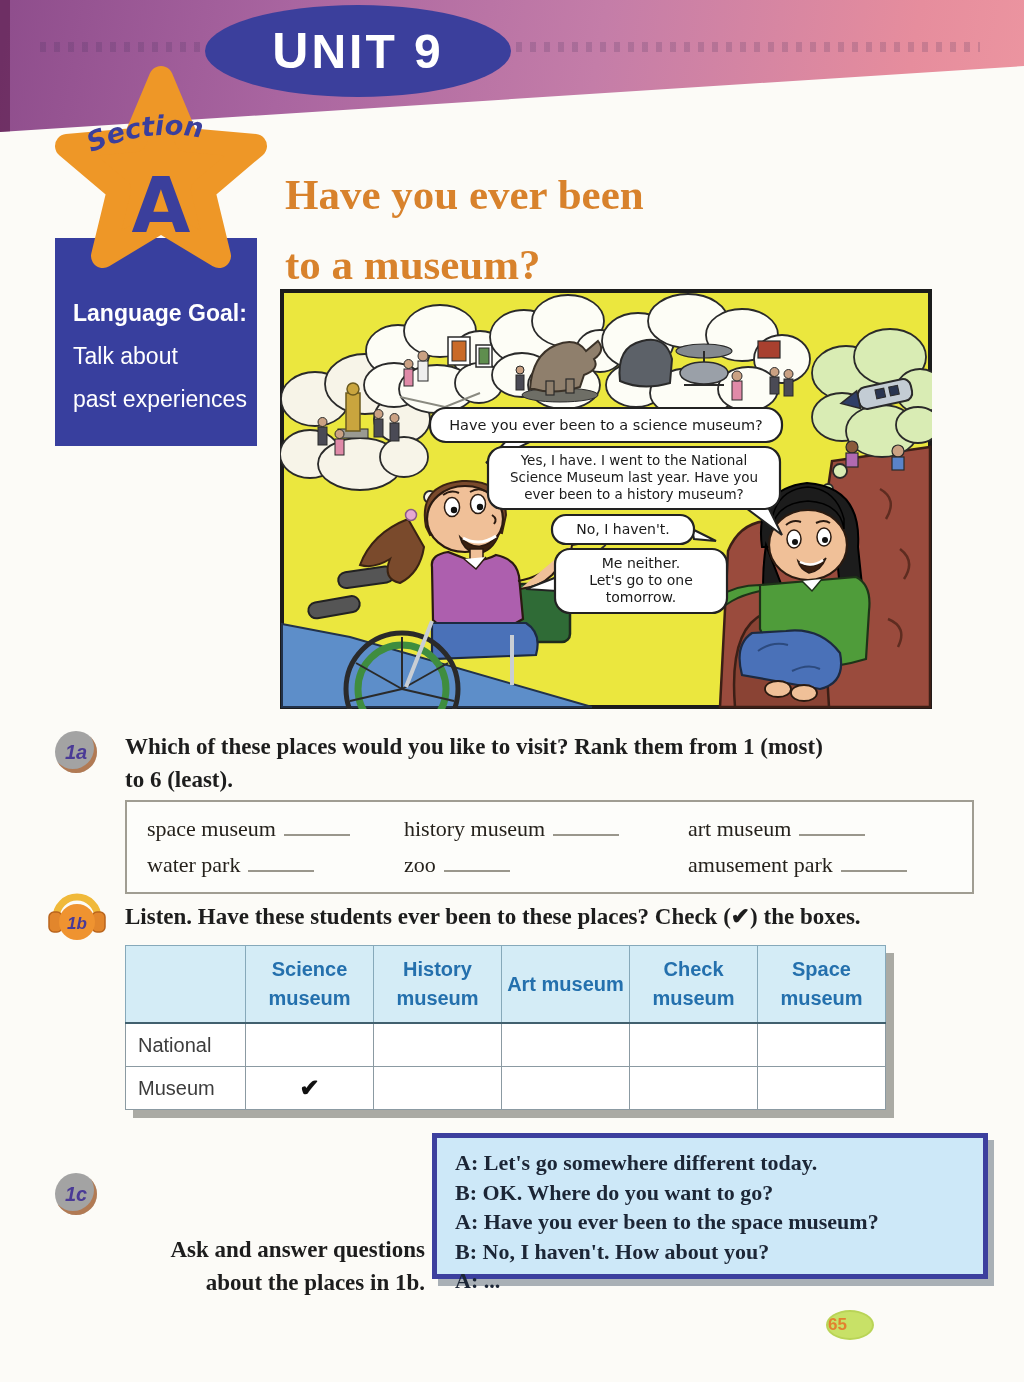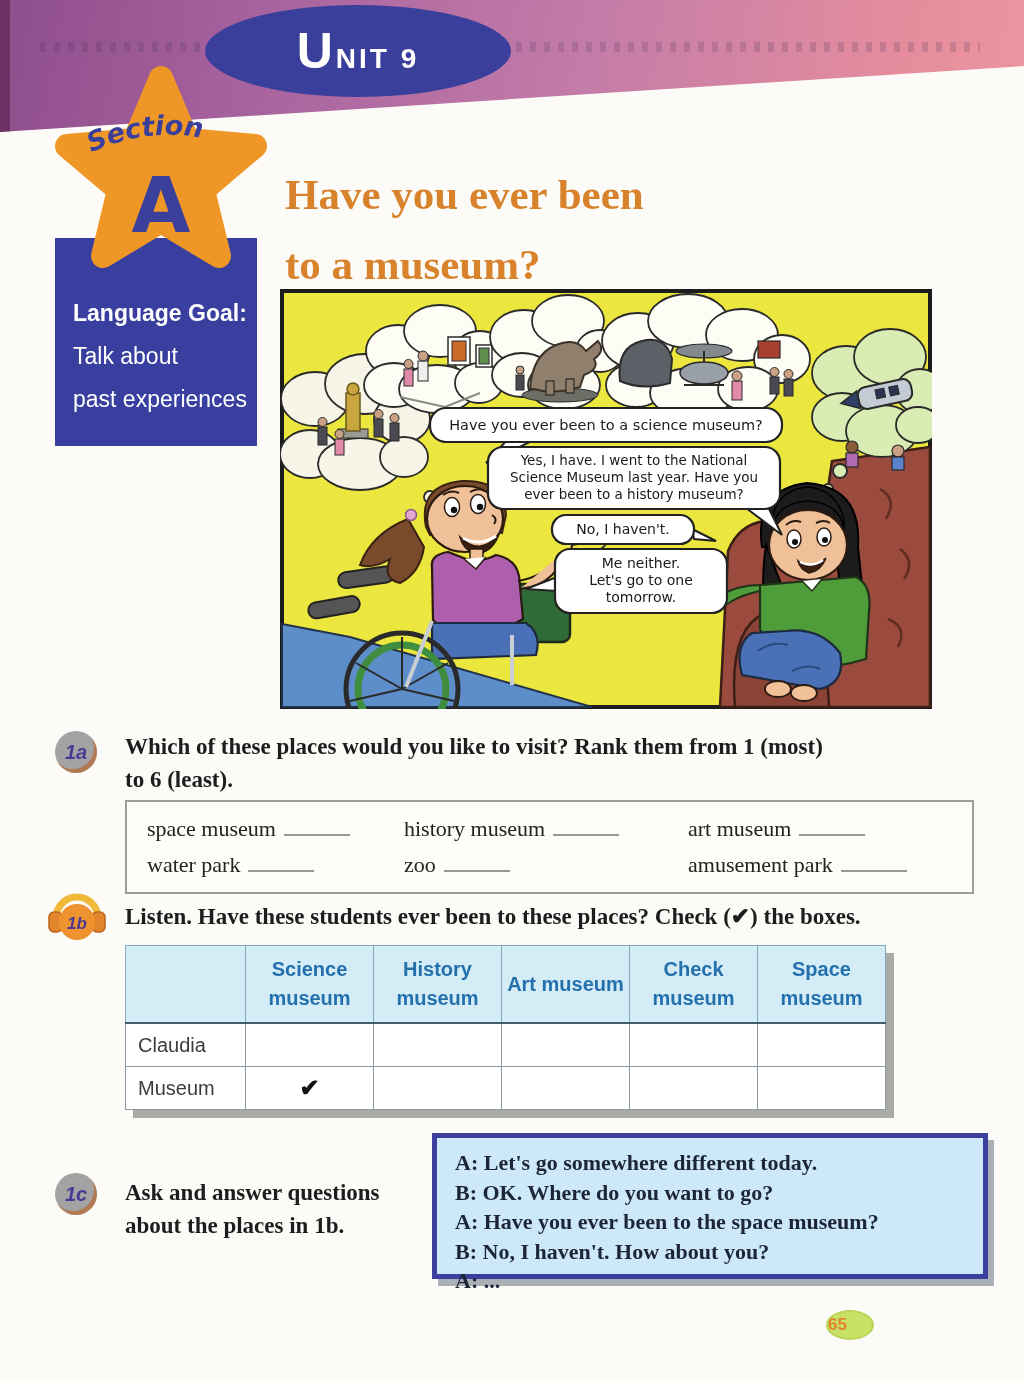--- a/index.html
+++ b/index.html
@@ -9,21 +9,21 @@
   
   .banner{position:absolute;left:0;top:0;width:1024px;height:132px;z-index:1;
           background:linear-gradient(100deg,#8e4d8c 0%,#a965a0 28%,#c47da8 58%,#e68d9d 88%,#ec95a0 100%);
           clip-path:polygon(0 0,100% 0,100% 50%,0 100%);}
   .banner-edge{position:absolute;left:0;top:0;width:10px;height:100%;background:rgba(70,10,50,.45);}
   .banner-spec{position:absolute;left:40px;top:42px;width:940px;height:10px;opacity:.18;
           background:repeating-linear-gradient(90deg,#3a2a55 0 6px,transparent 6px 14px);}
 
   .unit-oval{position:absolute;left:205px;top:5px;width:306px;height:92px;background:#3b3f9c;border-radius:50%;
              z-index:2;display:flex;align-items:center;justify-content:center;}
-  .unit-oval span{display:block;color:#ffffff;font-weight:bold;font-size:28px;letter-spacing:3px;
+  .unit-oval span{display:block;color:#ffffff;font-weight:bold;font-size:48px;letter-spacing:3px;
                   font-family:"Liberation Sans",sans-serif;}
   .unit-oval span::first-letter{font-size:50px;}
 
   
   .star-wrap{position:absolute;left:44px;top:60px;width:234px;height:216px;z-index:3;}
 
   
   .lang-box{position:absolute;left:55px;top:238px;width:202px;height:208px;background:#383f9e;z-index:2;
             color:#fff;padding:62px 8px 0 18px;box-sizing:border-box;}
   .lang-box .lg1{font-weight:bold;font-size:23px;margin-bottom:16px;}
@@ -363,21 +363,21 @@
       <tbody>
           <tr class="hdr">
         <th class="corner"></th>
         <th>Science museum</th>
         <th>History museum</th>
         <th>Art museum</th>
         <th>Check museum</th>
         <th>Space museum</th>
       </tr>
       <tr>
-        <td>Claudia</td>
+        <td>National</td>
         <td class="check"></td>
         <td class="check"></td>
         <td class="check"></td>
         <td class="check"></td>
         <td class="check"></td>
       </tr>
       <tr>
         <td>Museum</td>
         <td class="check">✔</td>
         <td class="check"></td>
@@ -385,21 +385,21 @@
         <td class="check"></td>
         <td class="check"></td>
       </tr>
     </tbody>
       </table>
   </div>
 
   <div class="badge" style="left:55px;top:1173px;">
     <span>1c</span>
   </div>
-  <div class="prompt" style="left:125px;top:1176px;width:300px;">
+  <div class="prompt" style="left:125px;top:1233px;width:300px;text-align:right;">
     <div>Ask and answer questions</div>
     <div>about the places in 1b.</div>
   </div>
 
   <div class="dialog">
     <div class="dl">A: Let's go somewhere different today.</div>
     <div class="dl">B: OK. Where do you want to go?</div>
     <div class="dl">A: Have you ever been to the space museum?</div>
     <div class="dl">B: No, I haven't. How about you?</div>
     <div class="dl">A: ...</div>

